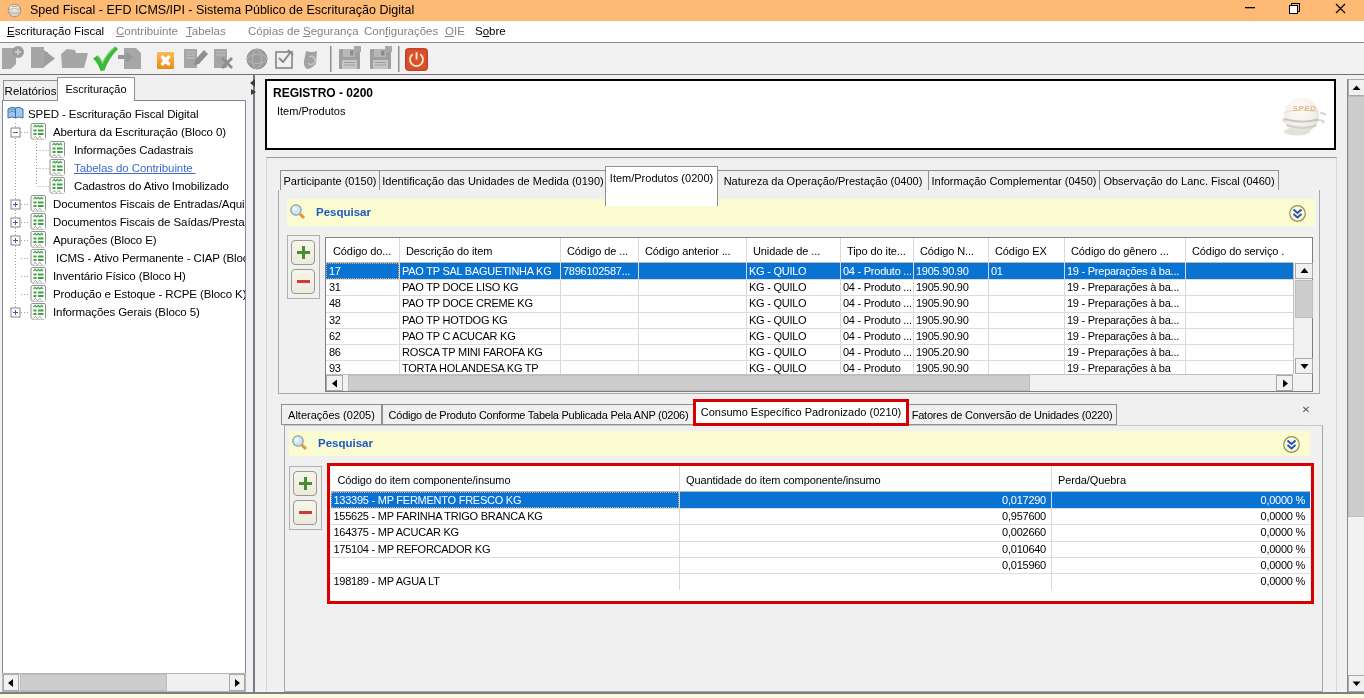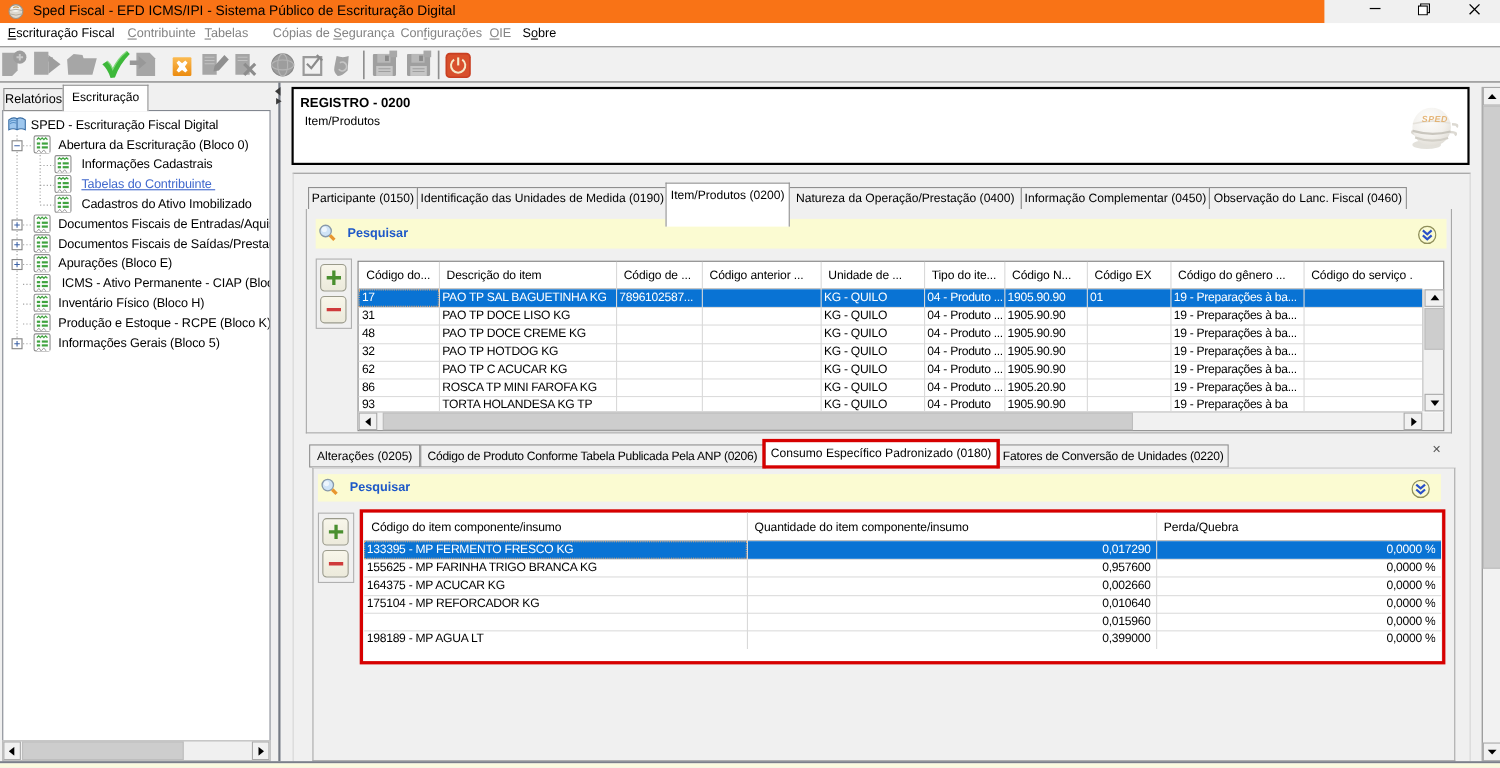--- a/index.html
+++ b/index.html
@@ -1,18 +1,18 @@
 <!DOCTYPE html>
 <html><head><meta charset="utf-8"><style>
 *{margin:0;padding:0;box-sizing:border-box}
 html,body{width:1364px;height:698px;overflow:hidden}
 body{font-family:"Liberation Sans",sans-serif;position:relative;background:#f0f0f0;font-size:11.5px;color:#000}
 .abs{position:absolute}
 
-#titlebar{position:absolute;left:0;top:0;width:1204px;height:21px;background:#f97316}
+#titlebar{position:absolute;left:0;top:0;width:1364px;height:21px;background:#fdba74}
 #titletext{position:absolute;left:30px;top:3px;font-size:12.5px;color:#000}
 
 #menubar{position:absolute;left:0;top:21px;width:1364px;height:21px;background:#fff;font-size:11.5px}
 #menubar span{position:absolute;top:4px}
 .mgray{color:#838383}
 u{text-decoration:underline}
 
 #toolbar{position:absolute;left:0;top:42px;width:1364px;height:33px;background:#f1f1f1;border-top:1px solid #8a8a8a;border-bottom:1px solid #707070}
 
 .tab{position:absolute;border:1px solid #8f8f8f;background:#f0f0f0;text-align:center;white-space:nowrap;overflow:hidden}
@@ -418,21 +418,21 @@
           <path d="M2 0.5 L7 4.5 L2 8.5 Z" fill="#000"></path>
         </svg>
       </div>
 </div>
 </div>
 
 <div id="tabs2" style="position:absolute;left:0;top:0;font-size:11px">
   <div class="tab" style="left:281px;top:404px;width:101px;height:21px;line-height:20px">Alterações (0205)</div>
   <div class="tab" style="left:382px;top:404px;width:313px;height:21px;line-height:20px;letter-spacing:-0.25px">Código de Produto Conforme Tabela Publicada Pela ANP (0206)</div>
   <div class="tab" style="left:907px;top:404px;width:210px;height:21px;line-height:20px;letter-spacing:-0.2px">Fatores de Conversão de Unidades (0220)</div>
-  <div class="tab tabactive" style="left:695px;top:400px;width:212px;height:26px;line-height:23px">Consumo Específico Padronizado (0180)</div>
+  <div class="tab tabactive" style="left:695px;top:400px;width:212px;height:26px;line-height:23px">Consumo Específico Padronizado (0210)</div>
   <div class="abs" style="left:693px;top:399px;width:216px;height:27px;border:3px solid #d60000;z-index:4"></div>
   <div class="abs" style="left:1299px;top:404px;width:14px;height:12px;font-size:10px;color:#555;text-align:center;line-height:12px">✕</div>
 </div>
 
 <div class="abs" style="left:284px;top:425px;width:1039px;height:267px;background:#f0f0f0;border:1px solid #a8a8a8;border-top:1px solid #c8c8c8"></div>
 <div class="ybar" style="left:289px;top:431px;width:1021px;height:25px"></div>
 <svg class="abs" style="left:291px;top:434px" width="18" height="18" viewBox="0 0 18 18">
   <circle cx="7" cy="7" r="5.2" fill="#cfe4f7" stroke="#8899aa" stroke-width="1.2"></circle>
   <circle cx="5.8" cy="5.6" r="2.4" fill="#eef6fd"></circle>
   <path d="M11 11 L15 15" stroke="#e8962e" stroke-width="3"></path>
@@ -472,19 +472,18 @@
 <div class="gcell" style="left:724.5px;top:42.7px;width:250.0px;text-align:right;z-index:2">0,0000 %</div>
 <div class="gcell" style="left:3px;top:58.9px;width:340px;z-index:2">164375 - MP ACUCAR KG</div>
 <div class="gcell" style="left:352.5px;top:58.9px;width:363.0px;text-align:right;z-index:2">0,002660</div>
 <div class="gcell" style="left:724.5px;top:58.9px;width:250.0px;text-align:right;z-index:2">0,0000 %</div>
 <div class="gcell" style="left:3px;top:75.1px;width:340px;z-index:2">175104 - MP REFORCADOR KG</div>
 <div class="gcell" style="left:352.5px;top:75.1px;width:363.0px;text-align:right;z-index:2">0,010640</div>
 <div class="gcell" style="left:724.5px;top:75.1px;width:250.0px;text-align:right;z-index:2">0,0000 %</div>
 <div class="gcell" style="left:352.5px;top:91.3px;width:363.0px;text-align:right;z-index:2">0,015960</div>
 <div class="gcell" style="left:724.5px;top:91.3px;width:250.0px;text-align:right;z-index:2">0,0000 %</div>
 <div class="gcell" style="left:3px;top:107.5px;width:340px;z-index:2">198189 - MP AGUA LT</div>
-<div class="gcell" style="left:352.5px;top:107.5px;width:363.0px;text-align:right;z-index:2">0,399000</div>
 <div class="gcell" style="left:724.5px;top:107.5px;width:250.0px;text-align:right;z-index:2">0,0000 %</div>
 </div>
 <div class="redbox" style="left:327px;top:462.5px;width:986.5px;height:141.5px"></div>
 
 <div class="abs" style="left:0;top:691.5px;width:1364px;height:2px;background:#7b7f8a"></div>
 <div class="abs" style="left:0;top:693.5px;width:1364px;height:4.5px;background:#fbfbdf"></div>
 
 </body></html>

